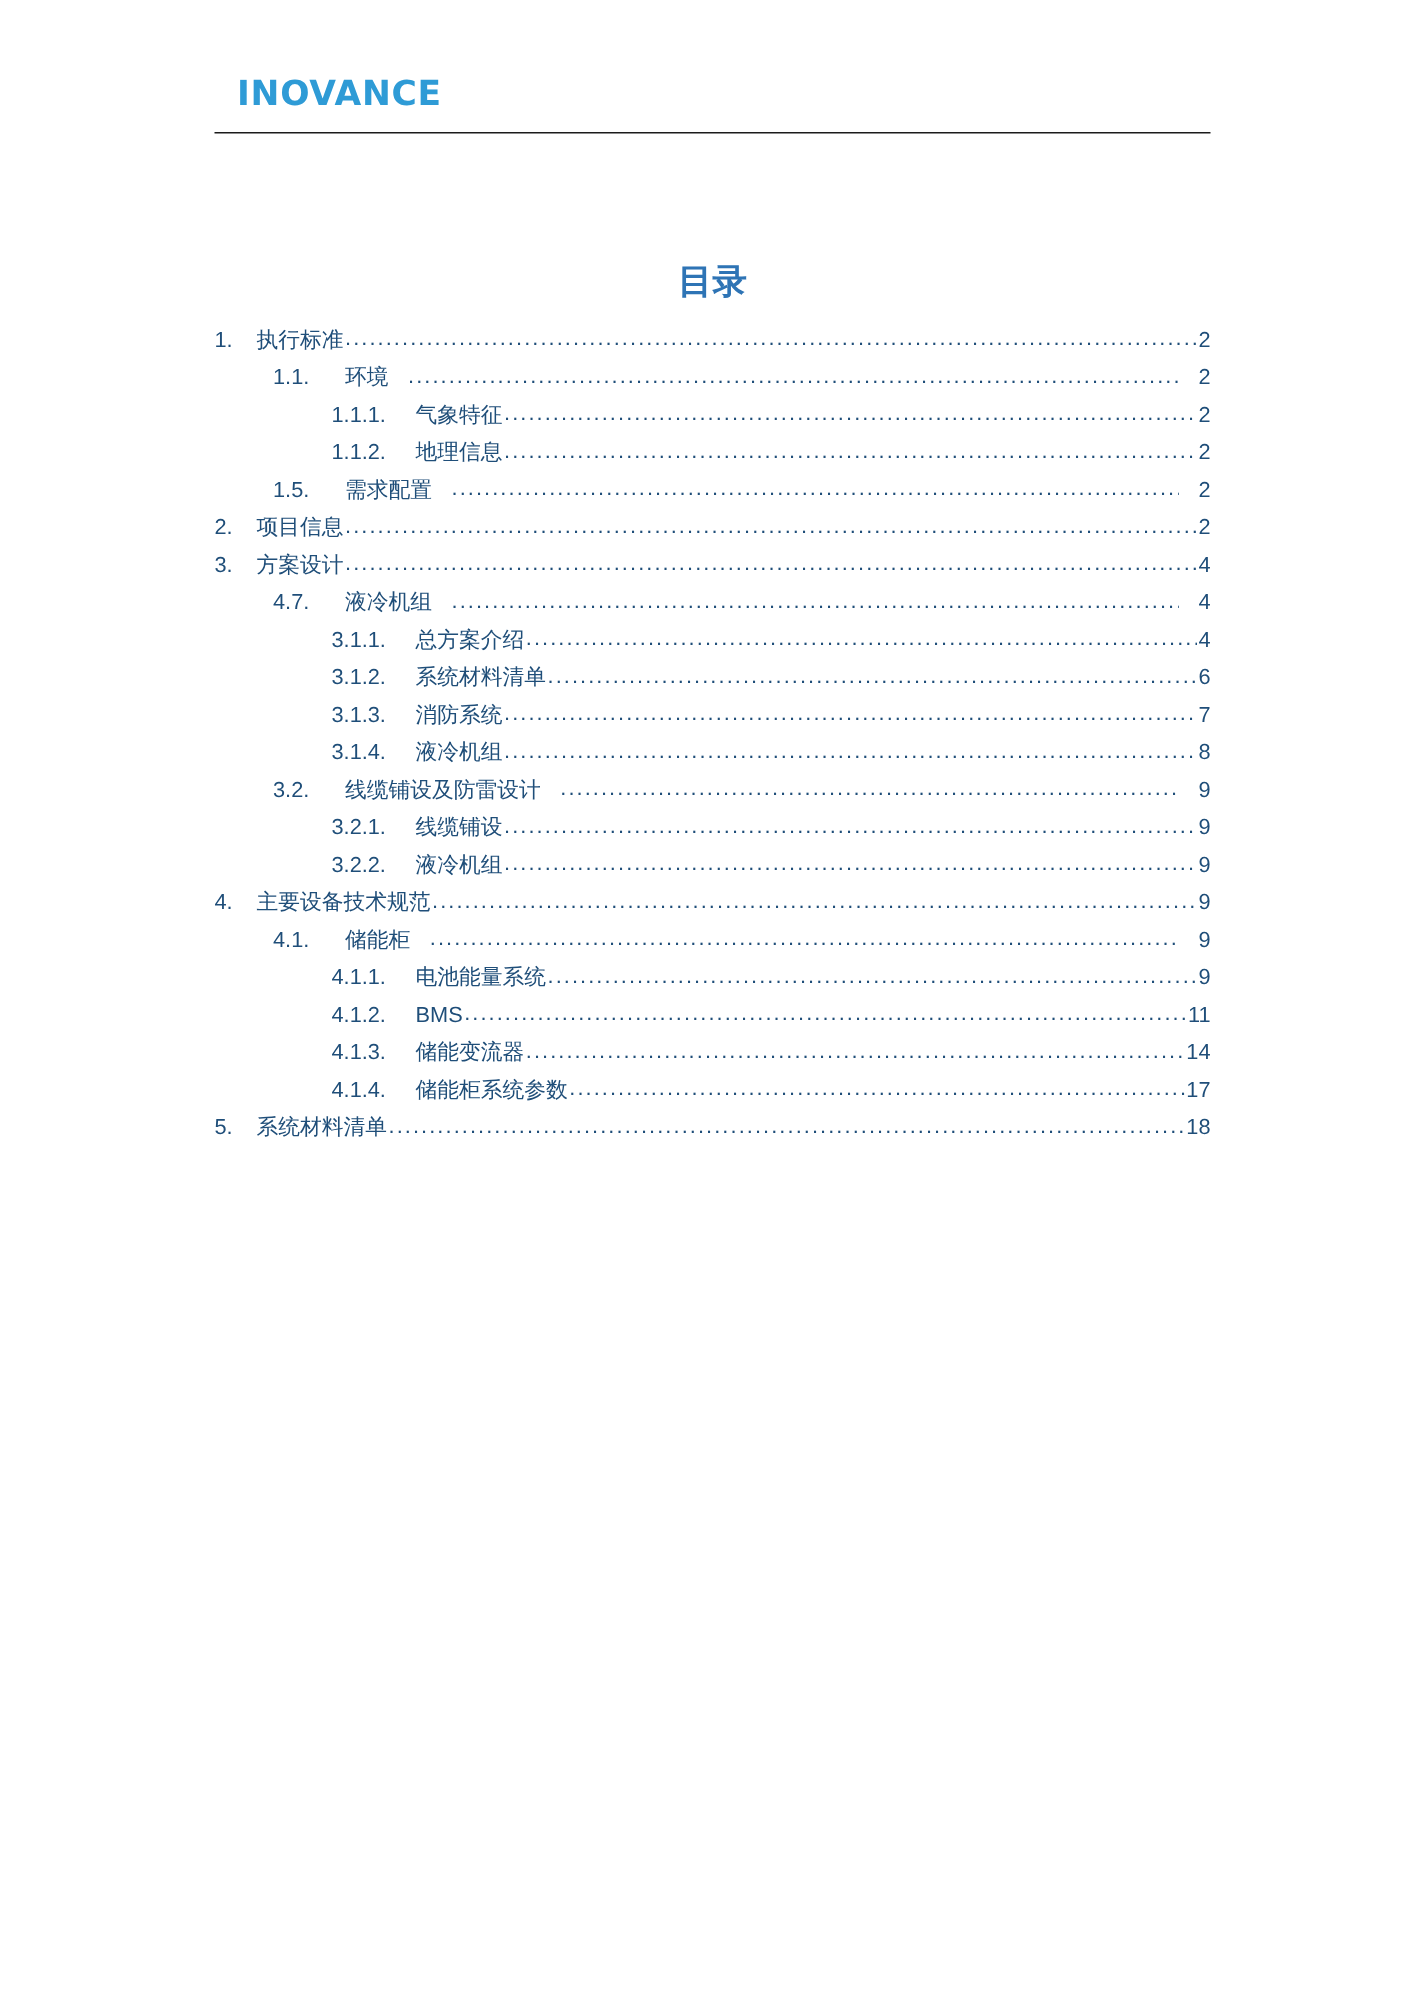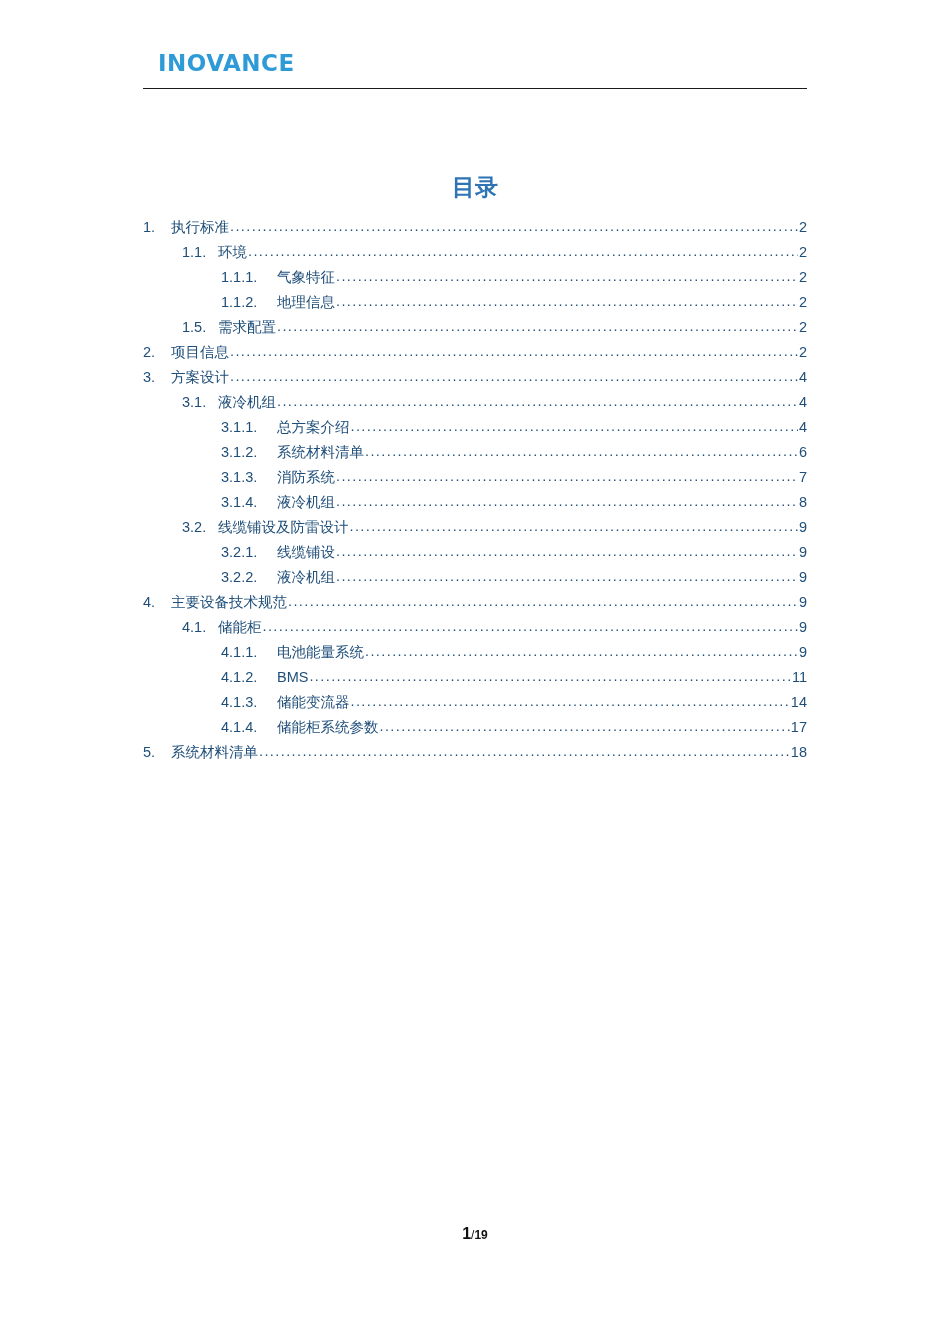--- a/index.html
+++ b/index.html
@@ -74,21 +74,21 @@
     display: flex;
     align-items: baseline;
     color: #1f4e79;
     font-size: 14.5px;
     line-height: 25px;
     height: 25px;
     white-space: nowrap;
     overflow: hidden;
   }
   .toc-row.lvl1 { padding-left: 0px; }
-  .toc-row.lvl2 { padding-left: 39px; }
+  .toc-row.lvl2 { padding-left: 39px; gap: 12px; }
   .toc-row.lvl3 { padding-left: 78px; }
 
   .toc-num {
     flex: 0 0 auto;
   }
   .toc-row.lvl1 .toc-num { min-width: 28px; }
   .toc-row.lvl2 .toc-num { min-width: 36px; }
   .toc-row.lvl3 .toc-num { min-width: 56px; }
 
   .toc-label {
@@ -179,21 +179,21 @@
         <span class="toc-dots">...................................................................................................................................................................................</span>
         <span class="toc-page">2</span>
       </div>
       <div class="toc-row lvl1">
         <span class="toc-num">3.</span>
         <span class="toc-label">方案设计</span>
         <span class="toc-dots">...................................................................................................................................................................................</span>
         <span class="toc-page">4</span>
       </div>
       <div class="toc-row lvl2">
-        <span class="toc-num">3.1.</span>
+        <span class="toc-num">4.7.</span>
         <span class="toc-label">液冷机组</span>
         <span class="toc-dots">...................................................................................................................................................................................</span>
         <span class="toc-page">4</span>
       </div>
       <div class="toc-row lvl3">
         <span class="toc-num">3.1.1.</span>
         <span class="toc-label">总方案介绍</span>
         <span class="toc-dots">...................................................................................................................................................................................</span>
         <span class="toc-page">4</span>
       </div>
@@ -270,17 +270,14 @@
         <span class="toc-page">17</span>
       </div>
       <div class="toc-row lvl1">
         <span class="toc-num">5.</span>
         <span class="toc-label">系统材料清单</span>
         <span class="toc-dots">...................................................................................................................................................................................</span>
         <span class="toc-page">18</span>
       </div>
     </div>
 
-  <div class="footer">
-    <span class="pg-current">1</span><span class="pg-sep">/</span><span class="pg-total">19</span>
-  </div>
 
 </div>
 
 </body></html>

